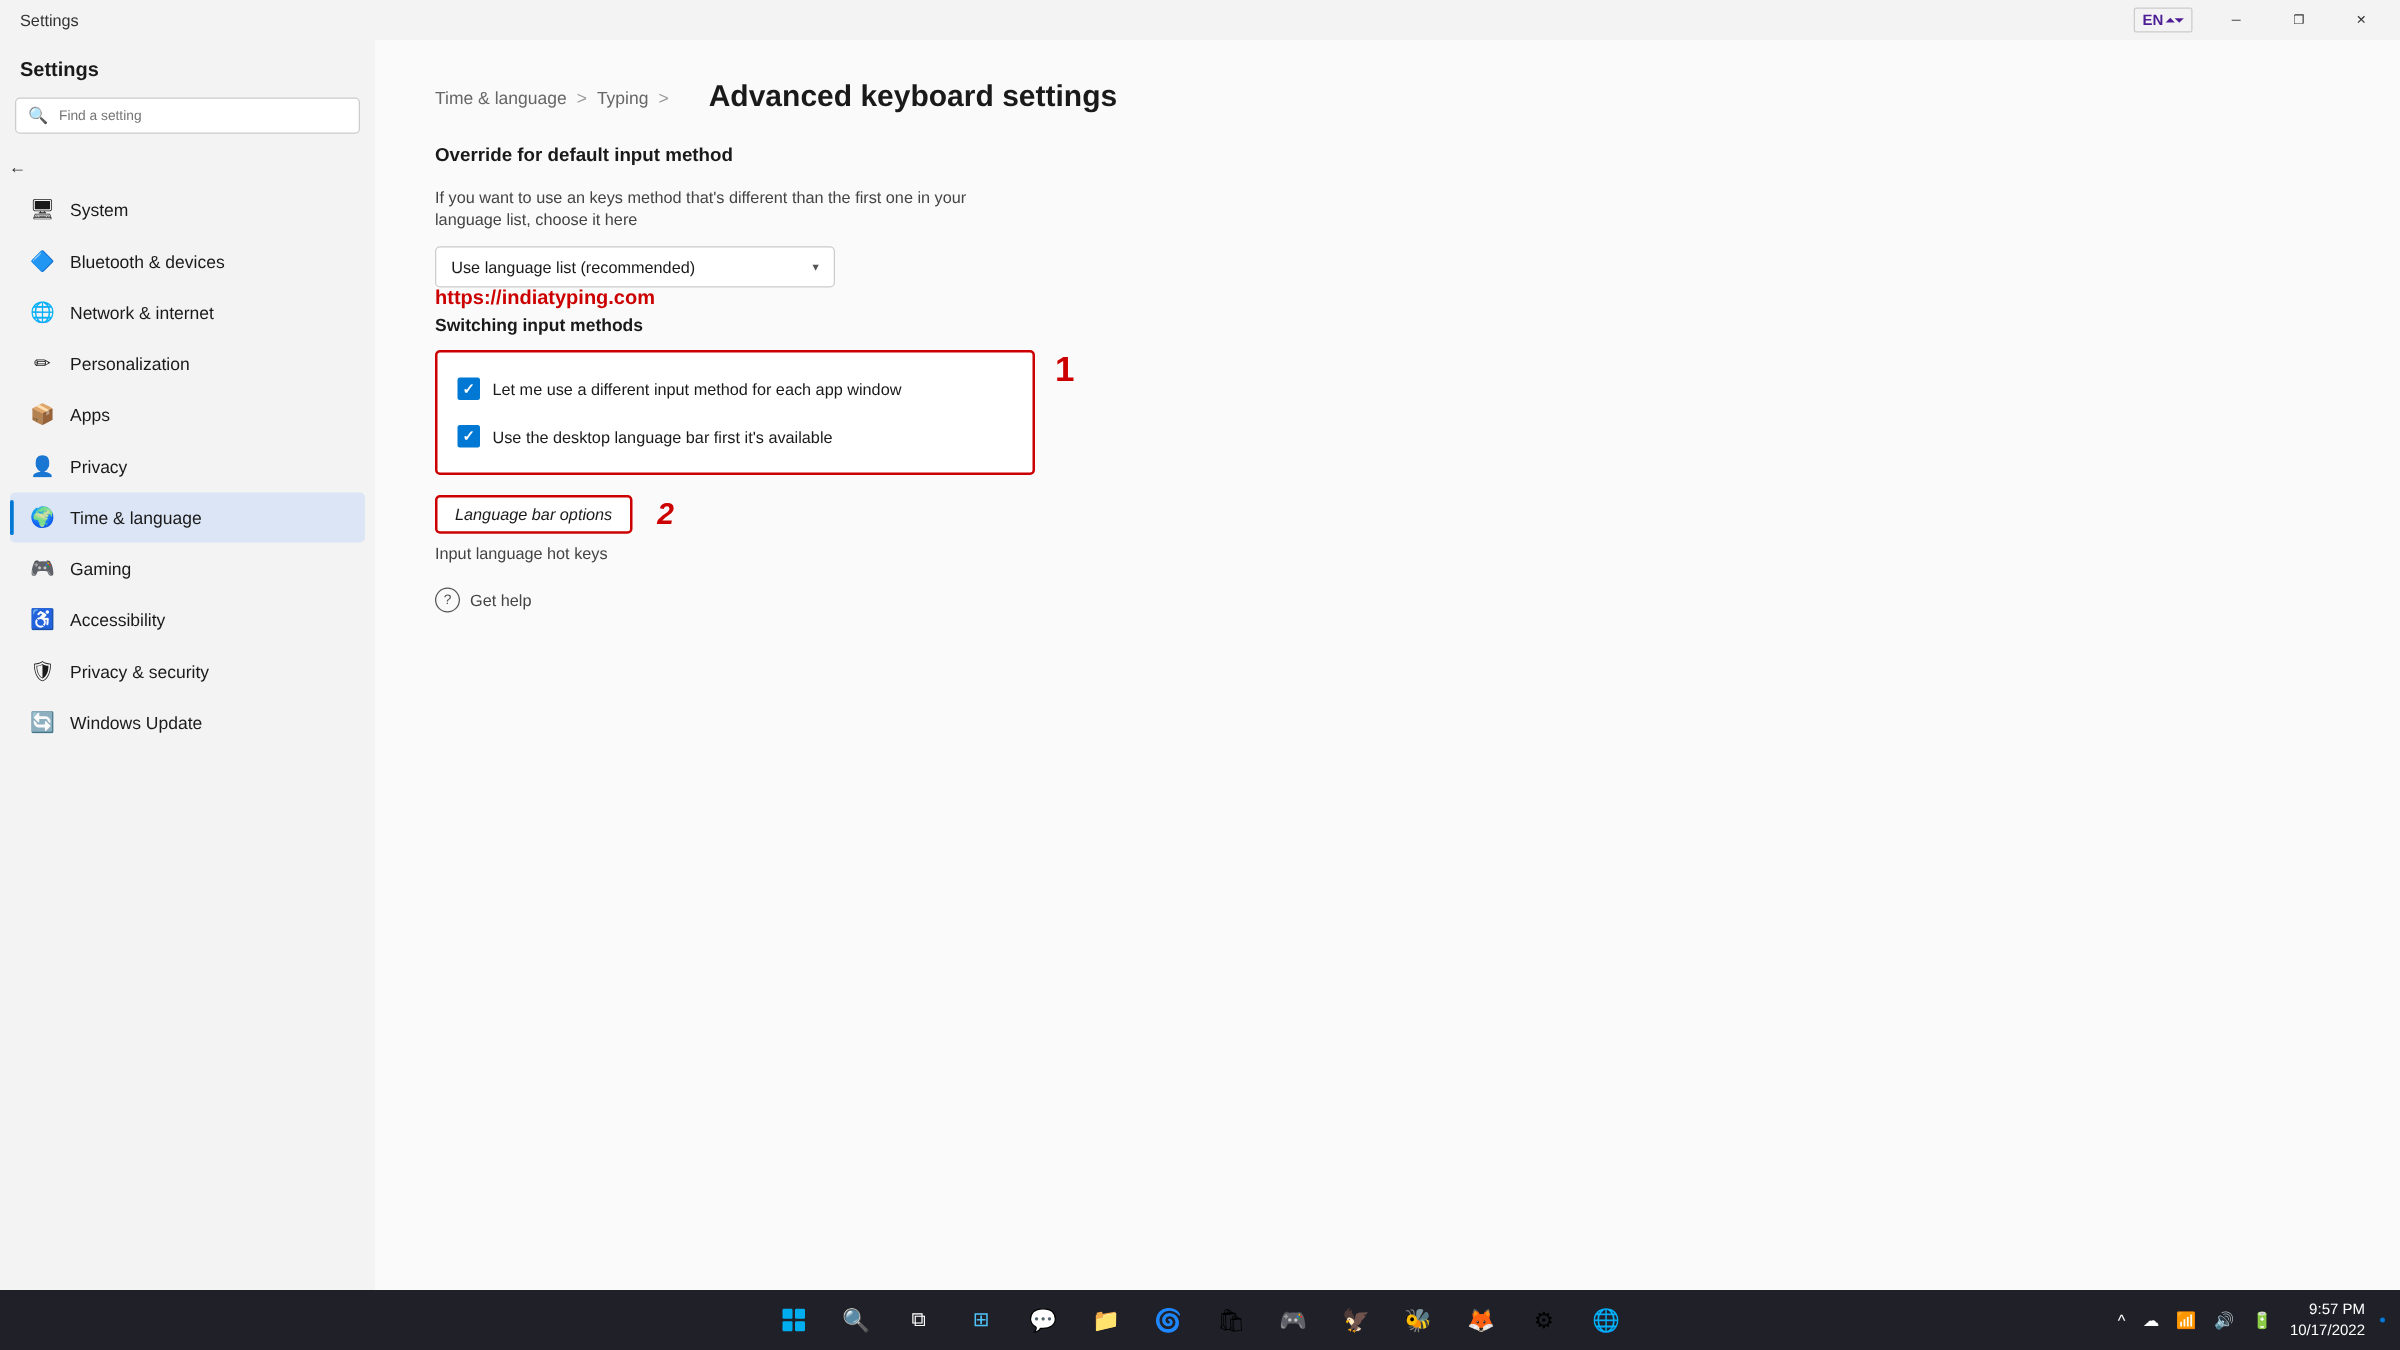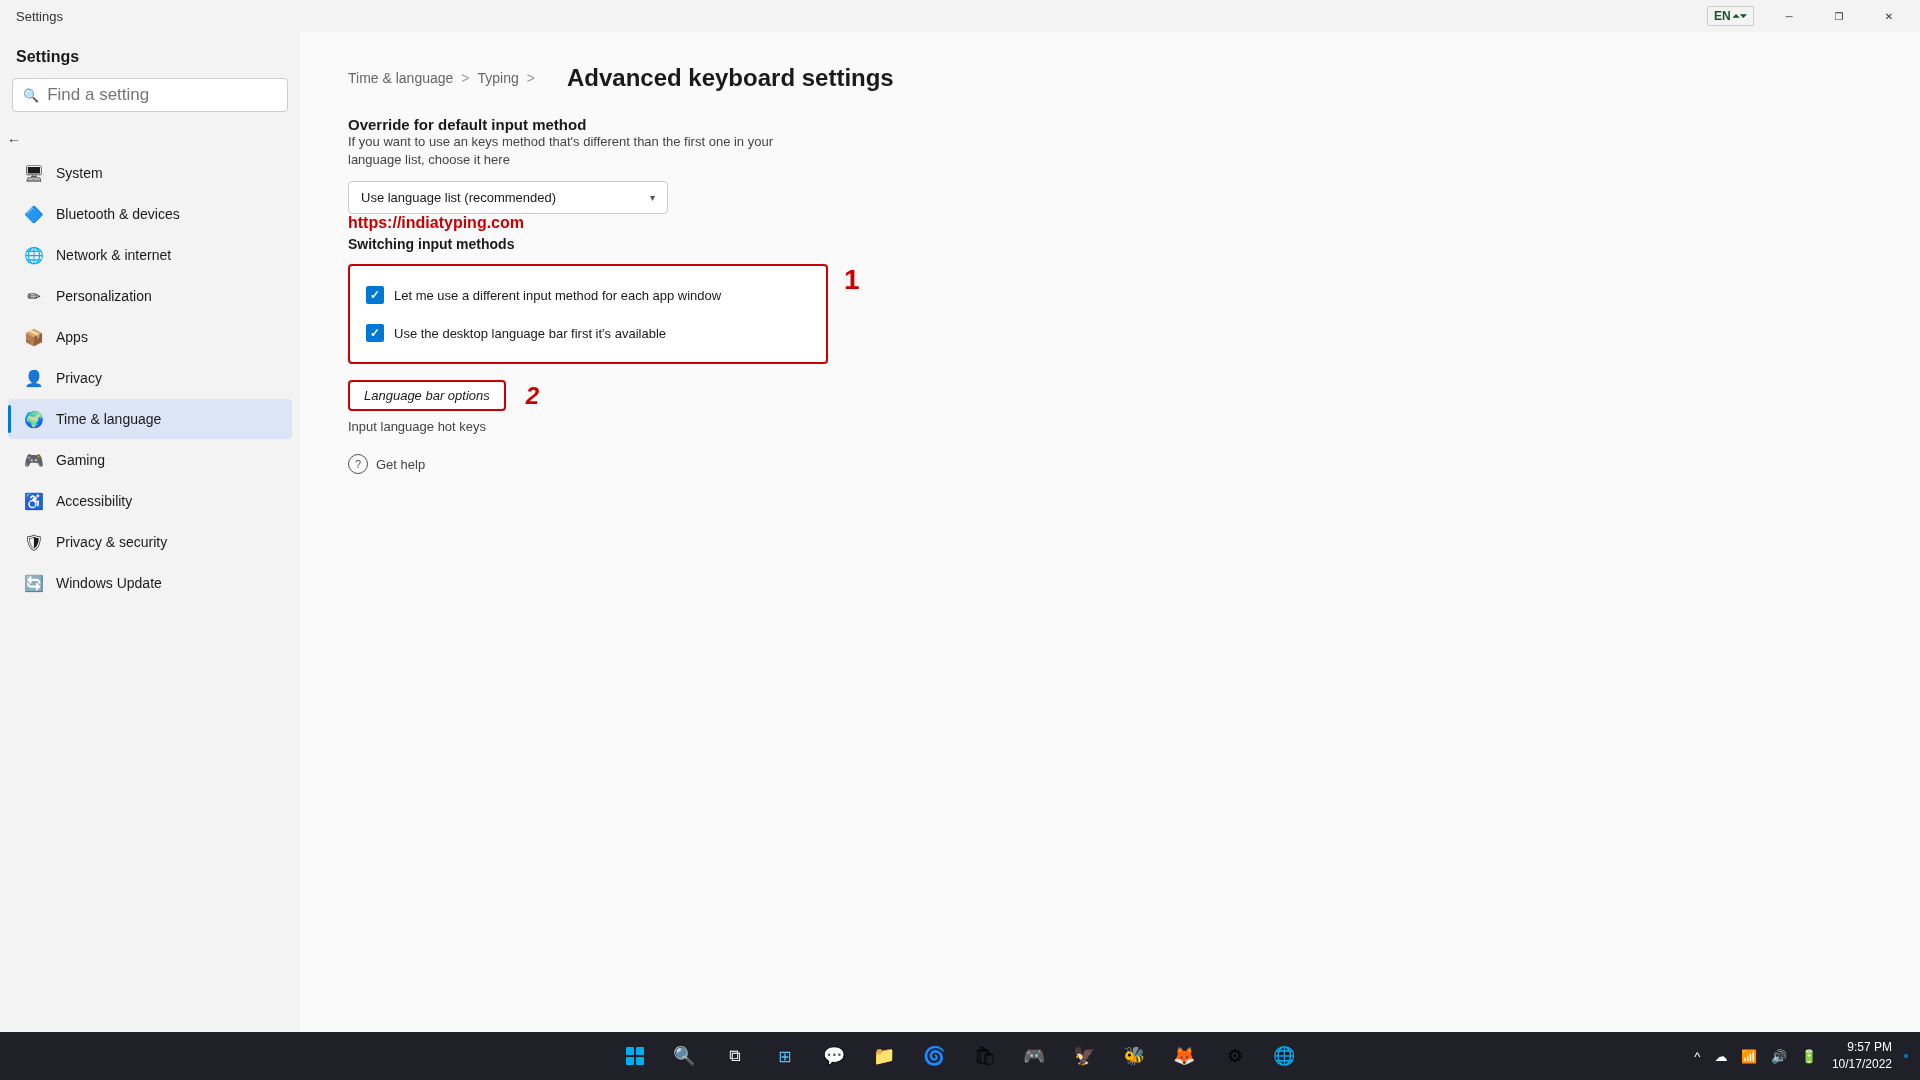--- a/index.html
+++ b/index.html
@@ -44,21 +44,21 @@
       color: #333;
       background: transparent;
       border: none;
     }
     .lang-indicator {
       display: flex;
       align-items: center;
       gap: 2px;
       font-size: 12px;
       font-weight: 600;
-      color: #14532d;
+      color: #4c1d95;
       padding: 2px 6px;
       border: 1px solid #ccc;
       border-radius: 2px;
       margin-right: 8px;
     }
 
     
     .app-body {
       display: flex;
       flex: 1;
@@ -86,21 +86,21 @@
       align-items: center;
       background: white;
       border: 1px solid #ccc;
       border-radius: 4px;
       padding: 6px 10px;
       gap: 8px;
     }
     .sidebar-search input {
       border: none;
       outline: none;
-      font-size: 17px;
+      font-size: 11px;
       flex: 1;
       background: transparent;
       color: #6d28d9;
     }
     .search-icon-svg {
       color: #666;
       font-size: 13px;
     }
 
     .nav-item {
@@ -167,21 +167,21 @@
     .breadcrumb-link {
       font-size: 14px;
       color: #666;
       cursor: pointer;
     }
 
     .section-title {
       font-size: 15px;
       font-weight: 600;
       color: #1a1a1a;
-      margin-bottom: 0;
+      margin-bottom: 16px;
     }
     .section-desc {
       font-size: 13px;
       color: #444;
       margin-bottom: 12px;
       max-width: 450px;
       line-height: 1.4;
     }
 
     .dropdown-select {

